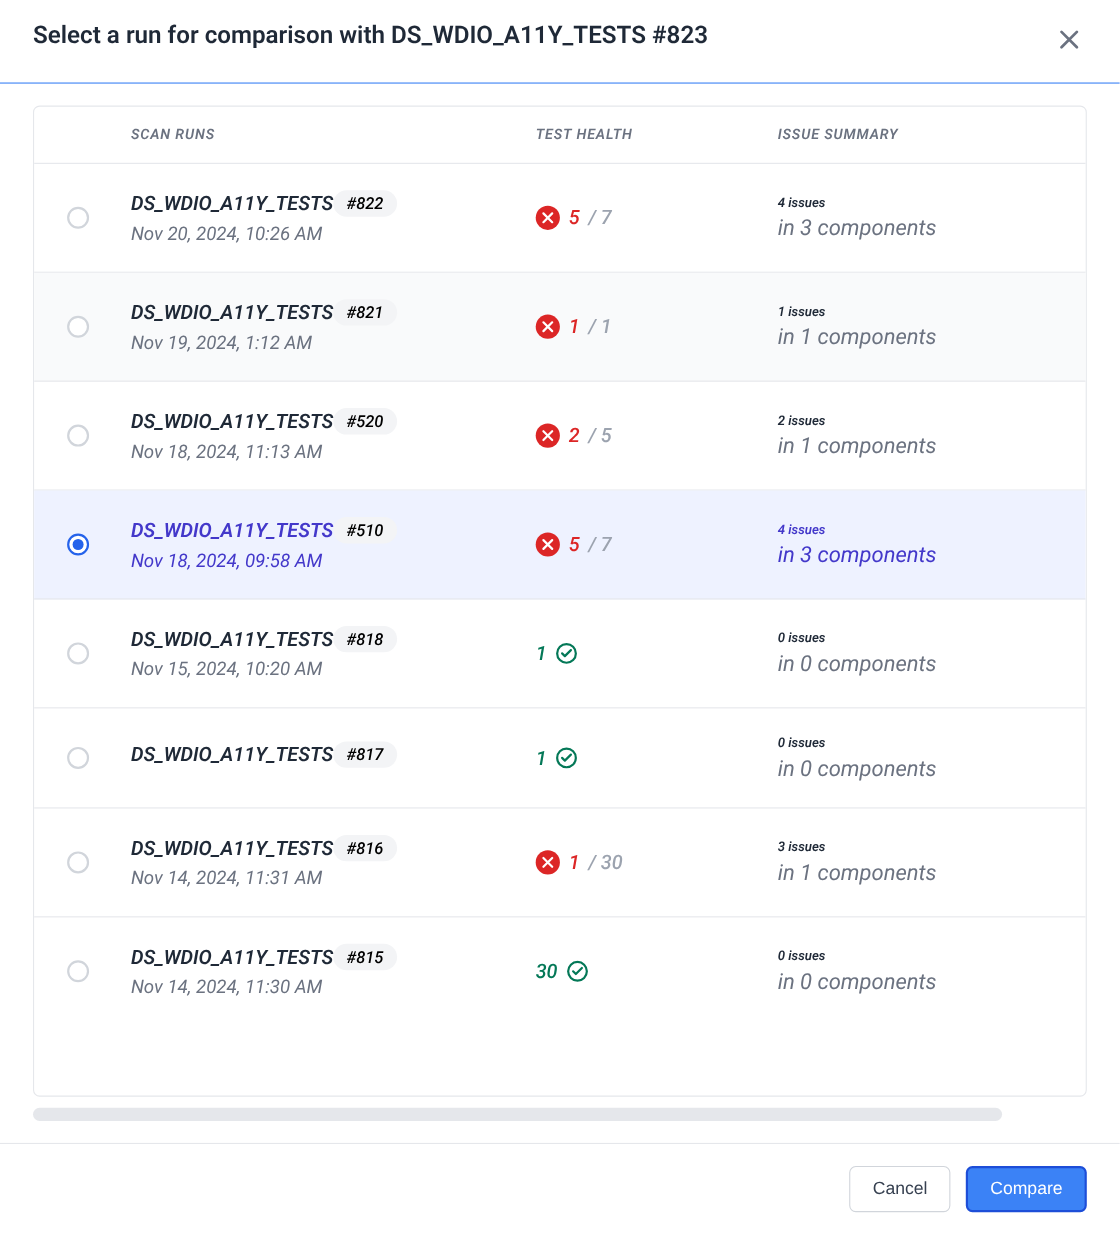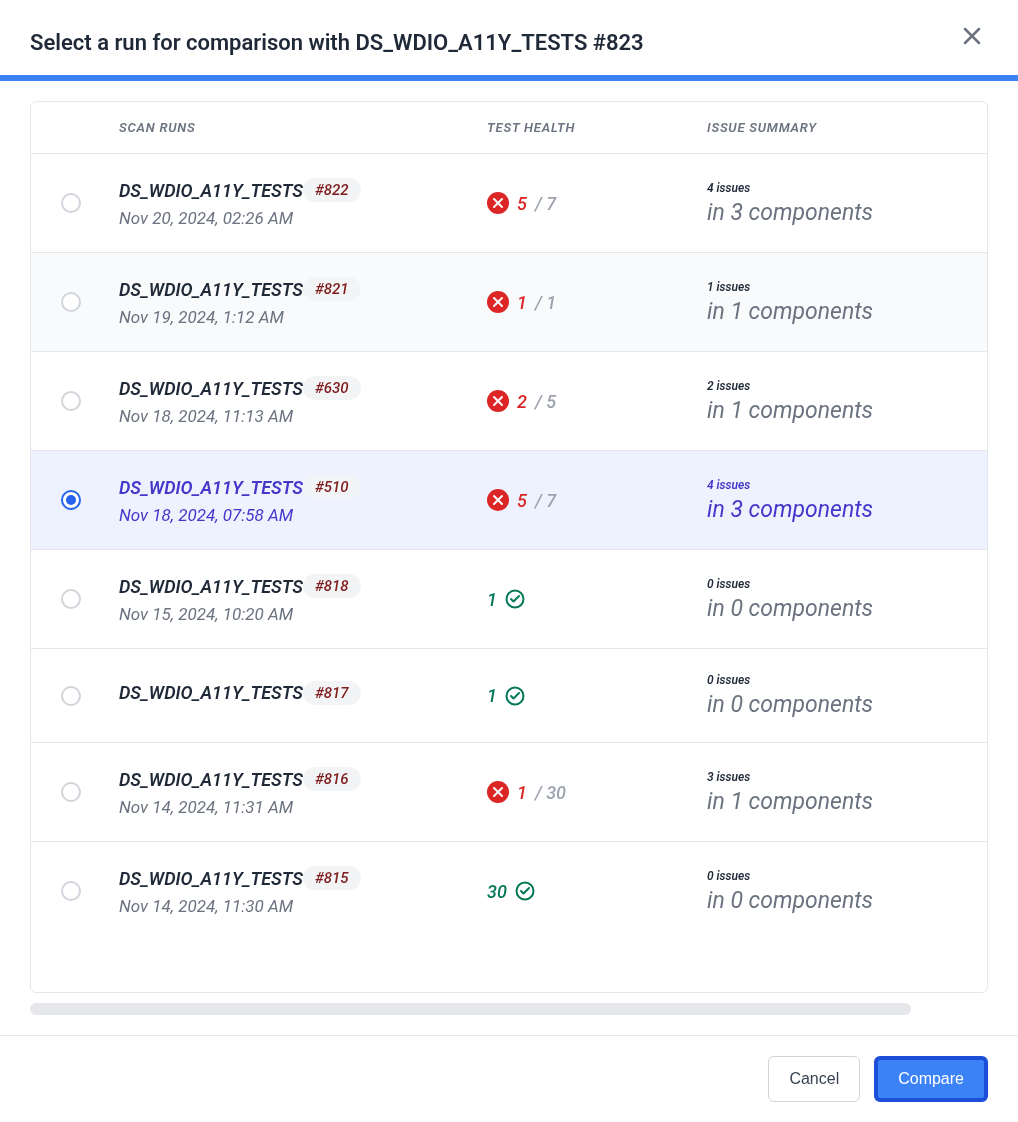--- a/index.html
+++ b/index.html
@@ -1,17 +1,17 @@
 <!DOCTYPE html>
 <html><head>
 <meta charset="utf-8">
 <style>
 * { box-sizing: border-box; margin: 0; padding: 0; }
 body { font-family: -apple-system, BlinkMacSystemFont, "Segoe UI", Roboto, Helvetica, Arial, sans-serif; background: #fff; color: #111827; width: 1018px; height: 1122px; display: flex; flex-direction: column; }
-.header { display: flex; align-items: flex-end; justify-content: space-between; padding: 20px 30px 20px 30px; border-bottom: 6px solid #3b82f6; }
+.header { display: flex; align-items: flex-start; justify-content: space-between; padding: 20px 30px 20px 30px; border-bottom: 1px solid #3b82f6; }
 .header h1 { font-size: 22px; font-weight: 600; color: #1f2937; }
 .close-btn { background: none; border: none; cursor: pointer; color: #6b7280; padding: 4px; }
 .close-btn svg { width: 24px; height: 24px; }
 .content { flex: 1; padding: 20px 30px; overflow: hidden; display: flex; flex-direction: column; font-style: italic; }
 .table-wrap { flex: 1; border: 1px solid #e5e7eb; border-radius: 6px; overflow-y: auto; overflow-x: hidden; }
 .table-wrap::-webkit-scrollbar { width: 14px; }
 .table-wrap::-webkit-scrollbar-thumb { background: #d1d5db; border-radius: 7px; border: 3px solid #fff; }
 .thead { display: flex; padding: 18px 30px; border-bottom: 1px solid #e5e7eb; font-size: 13px; font-weight: 600; letter-spacing: 0.06em; color: #6b7280; }
 .col-radio { width: 58px; flex-shrink: 0; }
 .col-run { flex: 1; }
@@ -21,37 +21,37 @@
 .row:last-child { border-bottom: none; }
 .row.hover { background: #f9fafb; }
 .row.selected { background: #eef2ff; }
 .row.selected .run-name, .row.selected .run-date, .row.selected .issues-line, .row.selected .components-line { color: #4338ca; }
 .radio { width: 20px; height: 20px; border: 2px solid #d1d5db; border-radius: 50%; display: flex; align-items: center; justify-content: center; background: #fff; }
 .row.selected .radio { border-color: #2563eb; }
 .radio-dot { width: 10px; height: 10px; border-radius: 50%; background: #2563eb; display: none; }
 .row.selected .radio-dot { display: block; }
 .run-name-line { display: flex; align-items: center; margin-bottom: 6px; }
 .run-name { font-size: 18px; font-weight: 600; color: #1f2937; }
-.badge { background: #f3f4f6; color: #7f1d1d; font-size: 15px; font-weight: 500; padding: 3px 12px; border-radius: 14px; }
+.badge { background: #f3f4f6; color: #000000; font-size: 15px; font-weight: 500; padding: 3px 12px; border-radius: 14px; }
 .run-date { font-size: 17px; color: #6b7280; }
 .health { display: flex; align-items: center; gap: 8px; font-size: 18px; font-weight: 500; }
 .health-fail-icon { width: 22px; height: 22px; border-radius: 50%; background: #dc2626; display: inline-flex; align-items: center; justify-content: center; flex-shrink: 0; }
 .health-fail-icon svg { width: 12px; height: 12px; }
 .health-fail-num { color: #dc2626; }
 .health-total { color: #9ca3af; }
 .health-pass-num { color: #047857; }
 .health-pass-icon { width: 20px; height: 20px; display: inline-flex; align-items: center; justify-content: center; }
 .health-pass-icon svg { width: 20px; height: 20px; }
 .issues-line { font-size: 12px; font-weight: 600; color: #1f2937; margin-bottom: 4px; }
-.components-line { font-size: 23px; color: #6b7280; }
+.components-line { font-size: 20px; color: #6b7280; }
 .hscroll { height: 12px; background: #e5e7eb; border-radius: 6px; margin-top: 10px; width: 92%; }
 .footer { border-top: 1px solid #e5e7eb; padding: 20px 30px; display: flex; justify-content: flex-end; gap: 14px; }
 .btn { font-size: 16px; font-weight: 500; padding: 10px 20px; border-radius: 6px; cursor: pointer; }
 .btn-cancel { background: #fff; border: 1px solid #d1d5db; color: #374151; }
-.btn-primary { background: #3b82f6; border: 4px solid #1d4ed8; color: #fff; }
+.btn-primary { background: #3b82f6; border: 2px solid #1d4ed8; color: #fff; }
 </style>
 </head>
 <body>
 
 <div class="header">
   <h1>Select a run for comparison with DS_WDIO_A11Y_TESTS #823</h1>
   <button class="close-btn">
     <span>
       <svg viewBox="0 0 24 24" fill="none" stroke="currentColor" stroke-width="2.5" stroke-linecap="round">
           <line x1="5" y1="5" x2="19" y2="19"></line>
@@ -72,21 +72,21 @@
     <div id="rows">
         <div class="row">
           <div class="col-radio">
             <span class="radio"></span>
           </div>
           <div class="col-run">
             <div class="run-name-line">
               <span class="run-name">DS_WDIO_A11Y_TESTS</span>
               <span class="badge">#822</span>
             </div>
-            <div class="run-date">Nov 20, 2024, 02:26 AM</div>
+            <div class="run-date">Nov 20, 2024, 10:26 AM</div>
           </div>
           <div class="col-health">
             <div class="health">
               <span class="health-fail-icon">
                 <svg viewBox="0 0 12 12" fill="none" stroke="#fff" stroke-width="2" stroke-linecap="round">
                   <line x1="2" y1="2" x2="10" y2="10"></line>
                   <line x1="10" y1="2" x2="2" y2="10"></line>
                 </svg>
               </span>
               <span class="health-fail-num">5</span>
@@ -126,21 +126,21 @@
             <div class="components-line">in 1 components</div>
           </div>
         </div>
         <div class="row">
           <div class="col-radio">
             <span class="radio"></span>
           </div>
           <div class="col-run">
             <div class="run-name-line">
               <span class="run-name">DS_WDIO_A11Y_TESTS</span>
-              <span class="badge">#630</span>
+              <span class="badge">#520</span>
             </div>
             <div class="run-date">Nov 18, 2024, 11:13 AM</div>
           </div>
           <div class="col-health">
             <div class="health">
               <span class="health-fail-icon">
                 <svg viewBox="0 0 12 12" fill="none" stroke="#fff" stroke-width="2" stroke-linecap="round">
                   <line x1="2" y1="2" x2="10" y2="10"></line>
                   <line x1="10" y1="2" x2="2" y2="10"></line>
                 </svg>
@@ -158,21 +158,21 @@
           <div class="col-radio">
             <span class="radio">
               <span class="radio-dot"></span>
             </span>
           </div>
           <div class="col-run">
             <div class="run-name-line">
               <span class="run-name">DS_WDIO_A11Y_TESTS</span>
               <span class="badge">#510</span>
             </div>
-            <div class="run-date">Nov 18, 2024, 07:58 AM</div>
+            <div class="run-date">Nov 18, 2024, 09:58 AM</div>
           </div>
           <div class="col-health">
             <div class="health">
               <span class="health-fail-icon">
                 <svg viewBox="0 0 12 12" fill="none" stroke="#fff" stroke-width="2" stroke-linecap="round">
                   <line x1="2" y1="2" x2="10" y2="10"></line>
                   <line x1="10" y1="2" x2="2" y2="10"></line>
                 </svg>
               </span>
               <span class="health-fail-num">5</span>

